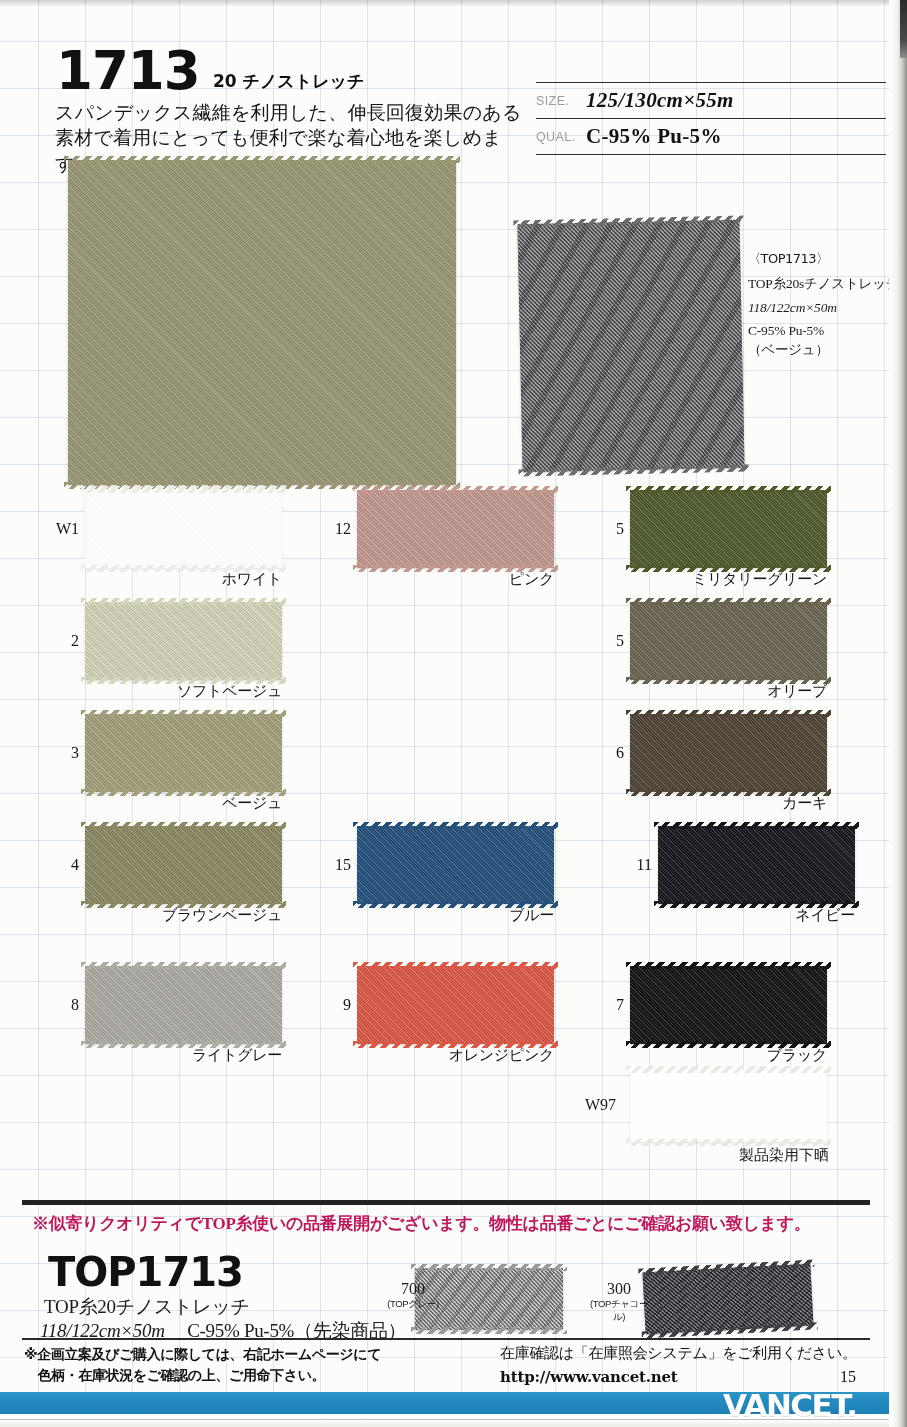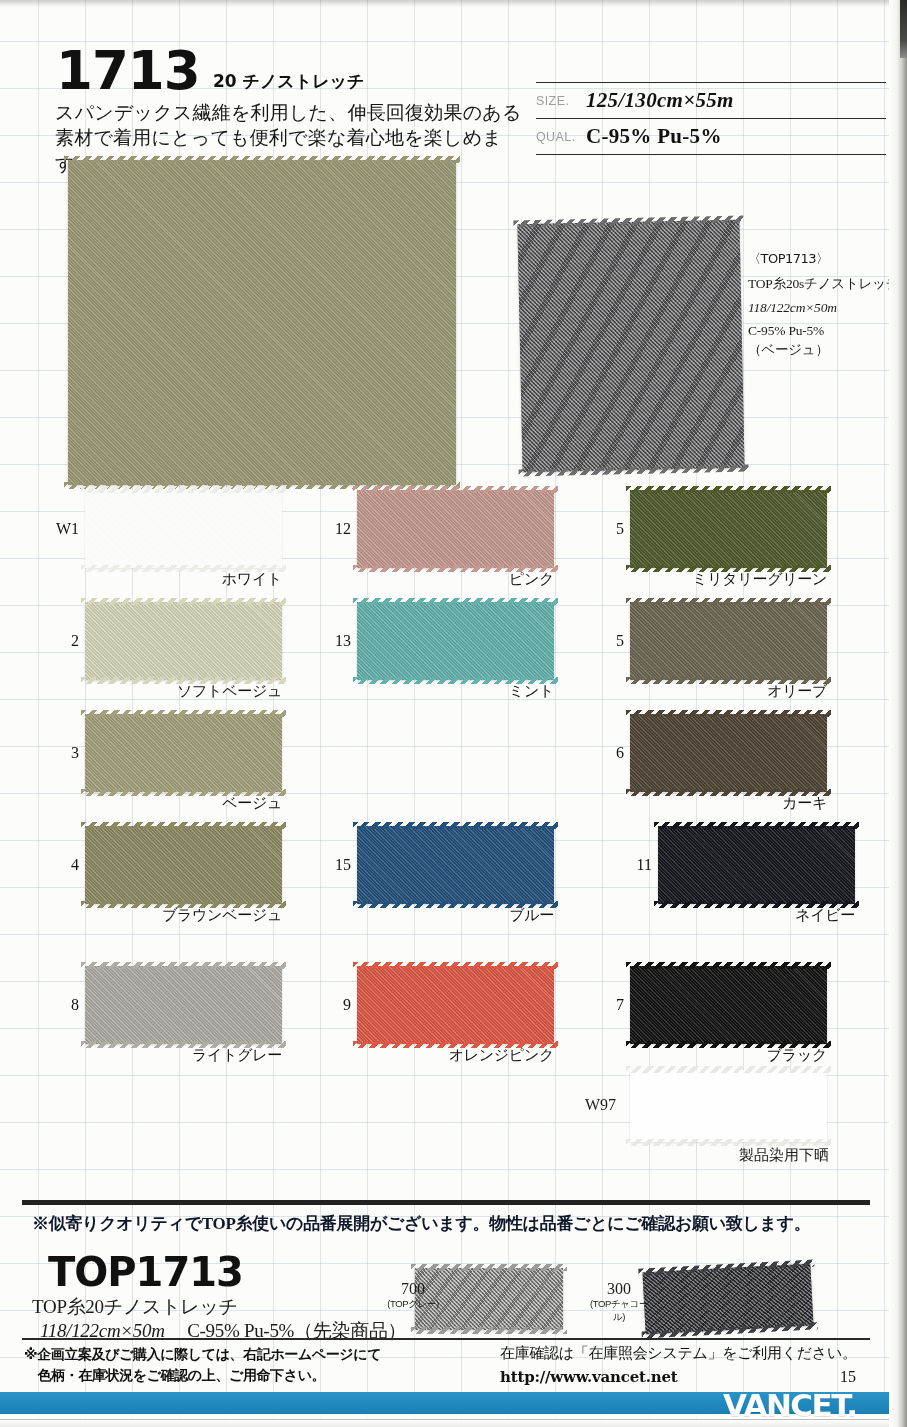--- a/index.html
+++ b/index.html
@@ -134,29 +134,29 @@
   
   #sw-w97{position:absolute;left:630px;top:1070px;}
   #sw-w97 .chip{width:197px;height:72px;background:#fefefe;box-shadow:0 1px 2px rgba(0,0,0,0.12);}
   #sw-w97 .code{position:absolute;left:-45px;top:26px;font-size:16px;}
   #sw-w97 .nm{position:absolute;right:-2px;top:76px;font-size:15px;white-space:nowrap;}
 
   
   #rule-top{position:absolute;left:22px;top:1200px;width:848px;height:5px;background:#222;}
   #notice{
     position:absolute;left:32px;top:1212px;
-    font-size:17px;font-weight:bold;letter-spacing:-.3px;color:#0f172a;
+    font-size:17px;font-weight:bold;letter-spacing:-.3px;color:#be185d;
     white-space:nowrap;
   }
   #btm-title{
     position:absolute;left:48px;top:1252px;
     font-family:"DejaVu Sans", sans-serif;font-weight:bold;
     font-size:40px;letter-spacing:-1px;color:#111;line-height:1;
   }
-  #btm-l1{position:absolute;left:32px;top:1294px;font-size:19px;letter-spacing:-.3px;}
+  #btm-l1{position:absolute;left:44px;top:1294px;font-size:19px;letter-spacing:-.3px;}
   #btm-l2{position:absolute;left:40px;top:1318px;font-size:19px;letter-spacing:-.3px;font-style:italic;}
   #btm-l2 .ni{font-style:normal;}
 
   .btmfab{position:absolute;}
   .btmfab .cloth{width:100%;height:100%;position:relative;box-shadow:0 1px 3px rgba(0,0,0,0.2);}
   #bf700{left:415px;top:1268px;width:148px;height:62px;}
   #bf700 .twill{
     background-image:
       repeating-linear-gradient(48deg, rgba(255,255,255,0.45) 0 1.2px, rgba(0,0,0,0.26) 1.2px 2.8px),
       repeating-linear-gradient(-45deg, rgba(255,255,255,0.12) 0 1px, rgba(0,0,0,0.10) 1px 3px);
@@ -305,29 +305,20 @@
       <div class="nm">ライトグレー</div>
     </div>
     <div class="sw" style="left: 357px; top: 490px;">
       <div class="chip" style="background: rgb(196, 153, 143);">
         <div class="twill"></div>
         <div class="pinked top" style="background: repeating-linear-gradient(135deg, rgb(196, 153, 143) 0px, rgb(196, 153, 143) 4px, transparent 4px, transparent 8px);"></div>
         <div class="pinked bot" style="background: repeating-linear-gradient(135deg, rgb(196, 153, 143) 0px, rgb(196, 153, 143) 4px, transparent 4px, transparent 8px);"></div>
       </div>
       <div class="code">12</div>
       <div class="nm">ピンク</div>
-    </div>
-    <div class="sw" style="left: 357px; top: 602px;">
-      <div class="chip" style="background: rgb(100, 178, 172);">
-        <div class="twill"></div>
-        <div class="pinked top" style="background: repeating-linear-gradient(135deg, rgb(100, 178, 172) 0px, rgb(100, 178, 172) 4px, transparent 4px, transparent 8px);"></div>
-        <div class="pinked bot" style="background: repeating-linear-gradient(135deg, rgb(100, 178, 172) 0px, rgb(100, 178, 172) 4px, transparent 4px, transparent 8px);"></div>
-      </div>
-      <div class="code">13</div>
-      <div class="nm">ミント</div>
     </div>
     <div class="sw" style="left: 357px; top: 826px;">
       <div class="chip" style="background: rgb(36, 80, 124);">
         <div class="twill"></div>
         <div class="pinked top" style="background: repeating-linear-gradient(135deg, rgb(36, 80, 124) 0px, rgb(36, 80, 124) 4px, transparent 4px, transparent 8px);"></div>
         <div class="pinked bot" style="background: repeating-linear-gradient(135deg, rgb(36, 80, 124) 0px, rgb(36, 80, 124) 4px, transparent 4px, transparent 8px);"></div>
       </div>
       <div class="code">15</div>
       <div class="nm">ブルー</div>
     </div>

